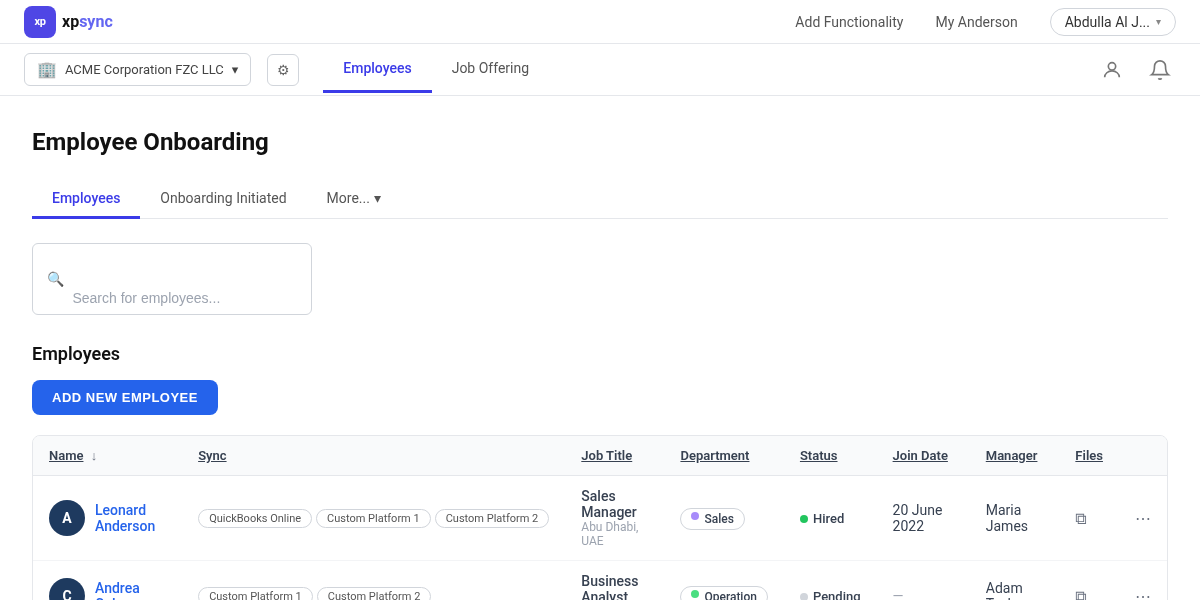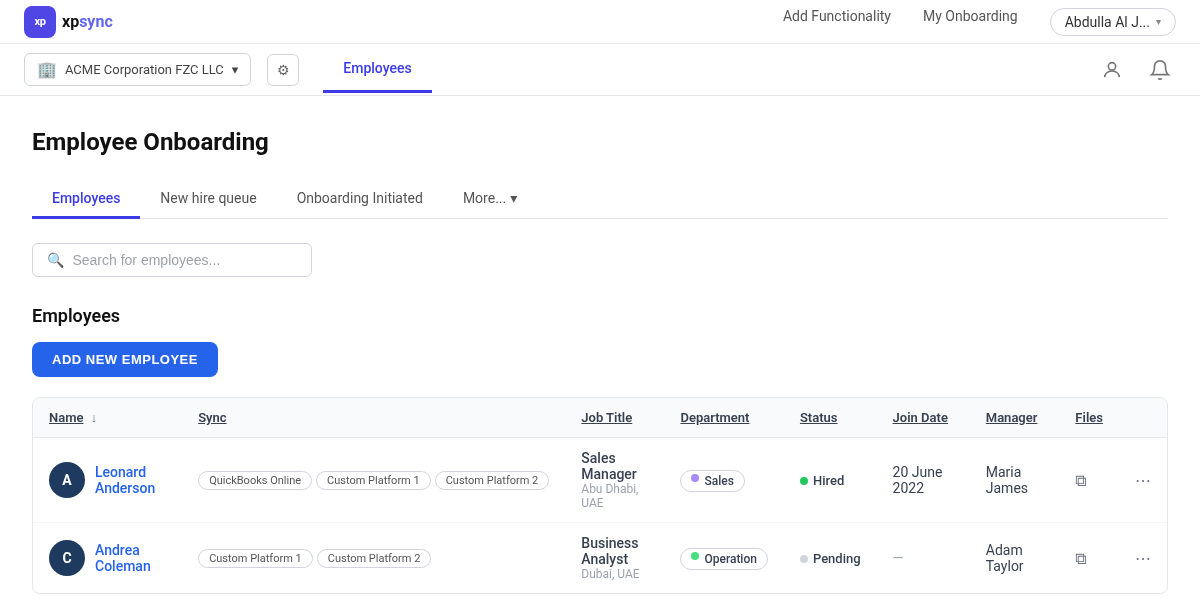--- a/index.html
+++ b/index.html
@@ -12,21 +12,21 @@
       background: #fff;
     }
     .logo-area { display: flex; align-items: center; gap: 6px; }
     .logo-badge {
       width: 32px; height: 32px; background: #4f46e5; border-radius: 8px;
       display: flex; align-items: center; justify-content: center;
       color: #fff; font-size: 11px; font-weight: 700; letter-spacing: -0.5px;
     }
     .logo-text { font-size: 16px; font-weight: 700; color: #111; }
     .logo-text span { color: #6366f1; }
-    .top-nav-right { display: flex; align-items: flex-start; gap: 32px; margin-left: 44px; }
+    .top-nav-right { display: flex; align-items: center; gap: 32px; margin-left: 44px; }
     .nav-link { color: #555; font-size: 14px; cursor: pointer; white-space: nowrap; }
     .user-btn {
       display: flex; align-items: center; gap: 6px;
       border: 1px solid #d1d5db; border-radius: 20px; padding: 5px 14px;
       cursor: pointer; font-size: 14px; color: #333;
     }
     .chevron-down { font-size: 10px; color: #888; }
 
     
     .secondary-nav {
@@ -68,21 +68,21 @@
     .sub-tab-more { display: flex; align-items: flex-end; gap: 4px; }
 
     
     .content-area { padding: 24px 0; }
     .search-box {
       display: flex; align-items: center; gap: 8px;
       border: 1px solid #d1d5db; border-radius: 6px; padding: 8px 14px;
       width: 280px; margin-bottom: 28px;
     }
     .search-icon { color: #9ca3af; font-size: 14px; }
-    .search-input { border: none; outline: none; font-size: 14px; color: #333; width: 100%; background: transparent; }
+    .search-input { border: none; outline: none; font-size: 14px; color: #333; width: 100%; background: transparent; margin-top: 38px; }
     .search-input::placeholder { color: #9ca3af; }
 
     .section-title { font-size: 18px; font-weight: 600; color: #111; margin-bottom: 16px; }
     .add-btn {
       background: #2563eb; color: #fff; border: none; border-radius: 8px;
       padding: 10px 20px; font-size: 13px; font-weight: 600; cursor: pointer;
       letter-spacing: 0.5px; margin-bottom: 20px; text-transform: uppercase;
     }
 
     
@@ -136,39 +136,40 @@
 </head>
 <body>
 
 <nav class="top-nav">
   <div class="logo-area">
     <div class="logo-badge">xp</div>
     <span class="logo-text">xp<span>sync</span></span>
   </div>
   <div class="top-nav-right">
     <span class="nav-link">Add Functionality</span>
-    <span class="nav-link">My Onboarding</span>
+    <span class="nav-link">My Anderson</span>
     <div class="user-btn">
       <span>Abdulla Al J...</span>
       <span class="chevron-down">▾</span>
     </div>
   </div>
 </nav>
 
 <nav class="secondary-nav">
   <div class="company-selector">
     <span class="company-icon">🏢</span>
     <span>ACME Corporation FZC LLC</span>
     <span>▾</span>
   </div>
   <div class="gear-btn">
     <span>⚙</span>
   </div>
   <div class="nav-tabs">
     <div class="nav-tab active">Employees</div>
+    <div class="nav-tab">Job Offering</div>
   </div>
   <div class="nav-right-icons">
     <div class="icon-btn">
       <svg width="22" height="22" viewBox="0 0 24 24" fill="none" stroke="currentColor" stroke-width="1.8">
         <circle cx="12" cy="8" r="4"></circle>
           <path d="M4 20c0-4 3.6-7 8-7s8 3 8 7"></path>
       </svg>
     </div>
     <div class="icon-btn">
       <svg width="22" height="22" viewBox="0 0 24 24" fill="none" stroke="currentColor" stroke-width="1.8">
@@ -177,21 +178,20 @@
       </svg>
     </div>
   </div>
 </nav>
 
 <div class="page-content">
   <h1 class="page-title">Employee Onboarding</h1>
 
   <div class="sub-tabs">
     <div class="sub-tab active">Employees</div>
-    <div class="sub-tab">New hire queue</div>
     <div class="sub-tab">Onboarding Initiated</div>
     <div class="sub-tab sub-tab-more">
       More... <span>▾</span>
     </div>
   </div>
 
   <div class="content-area">
     
     <div class="search-box">
       <span class="search-icon">🔍</span>

